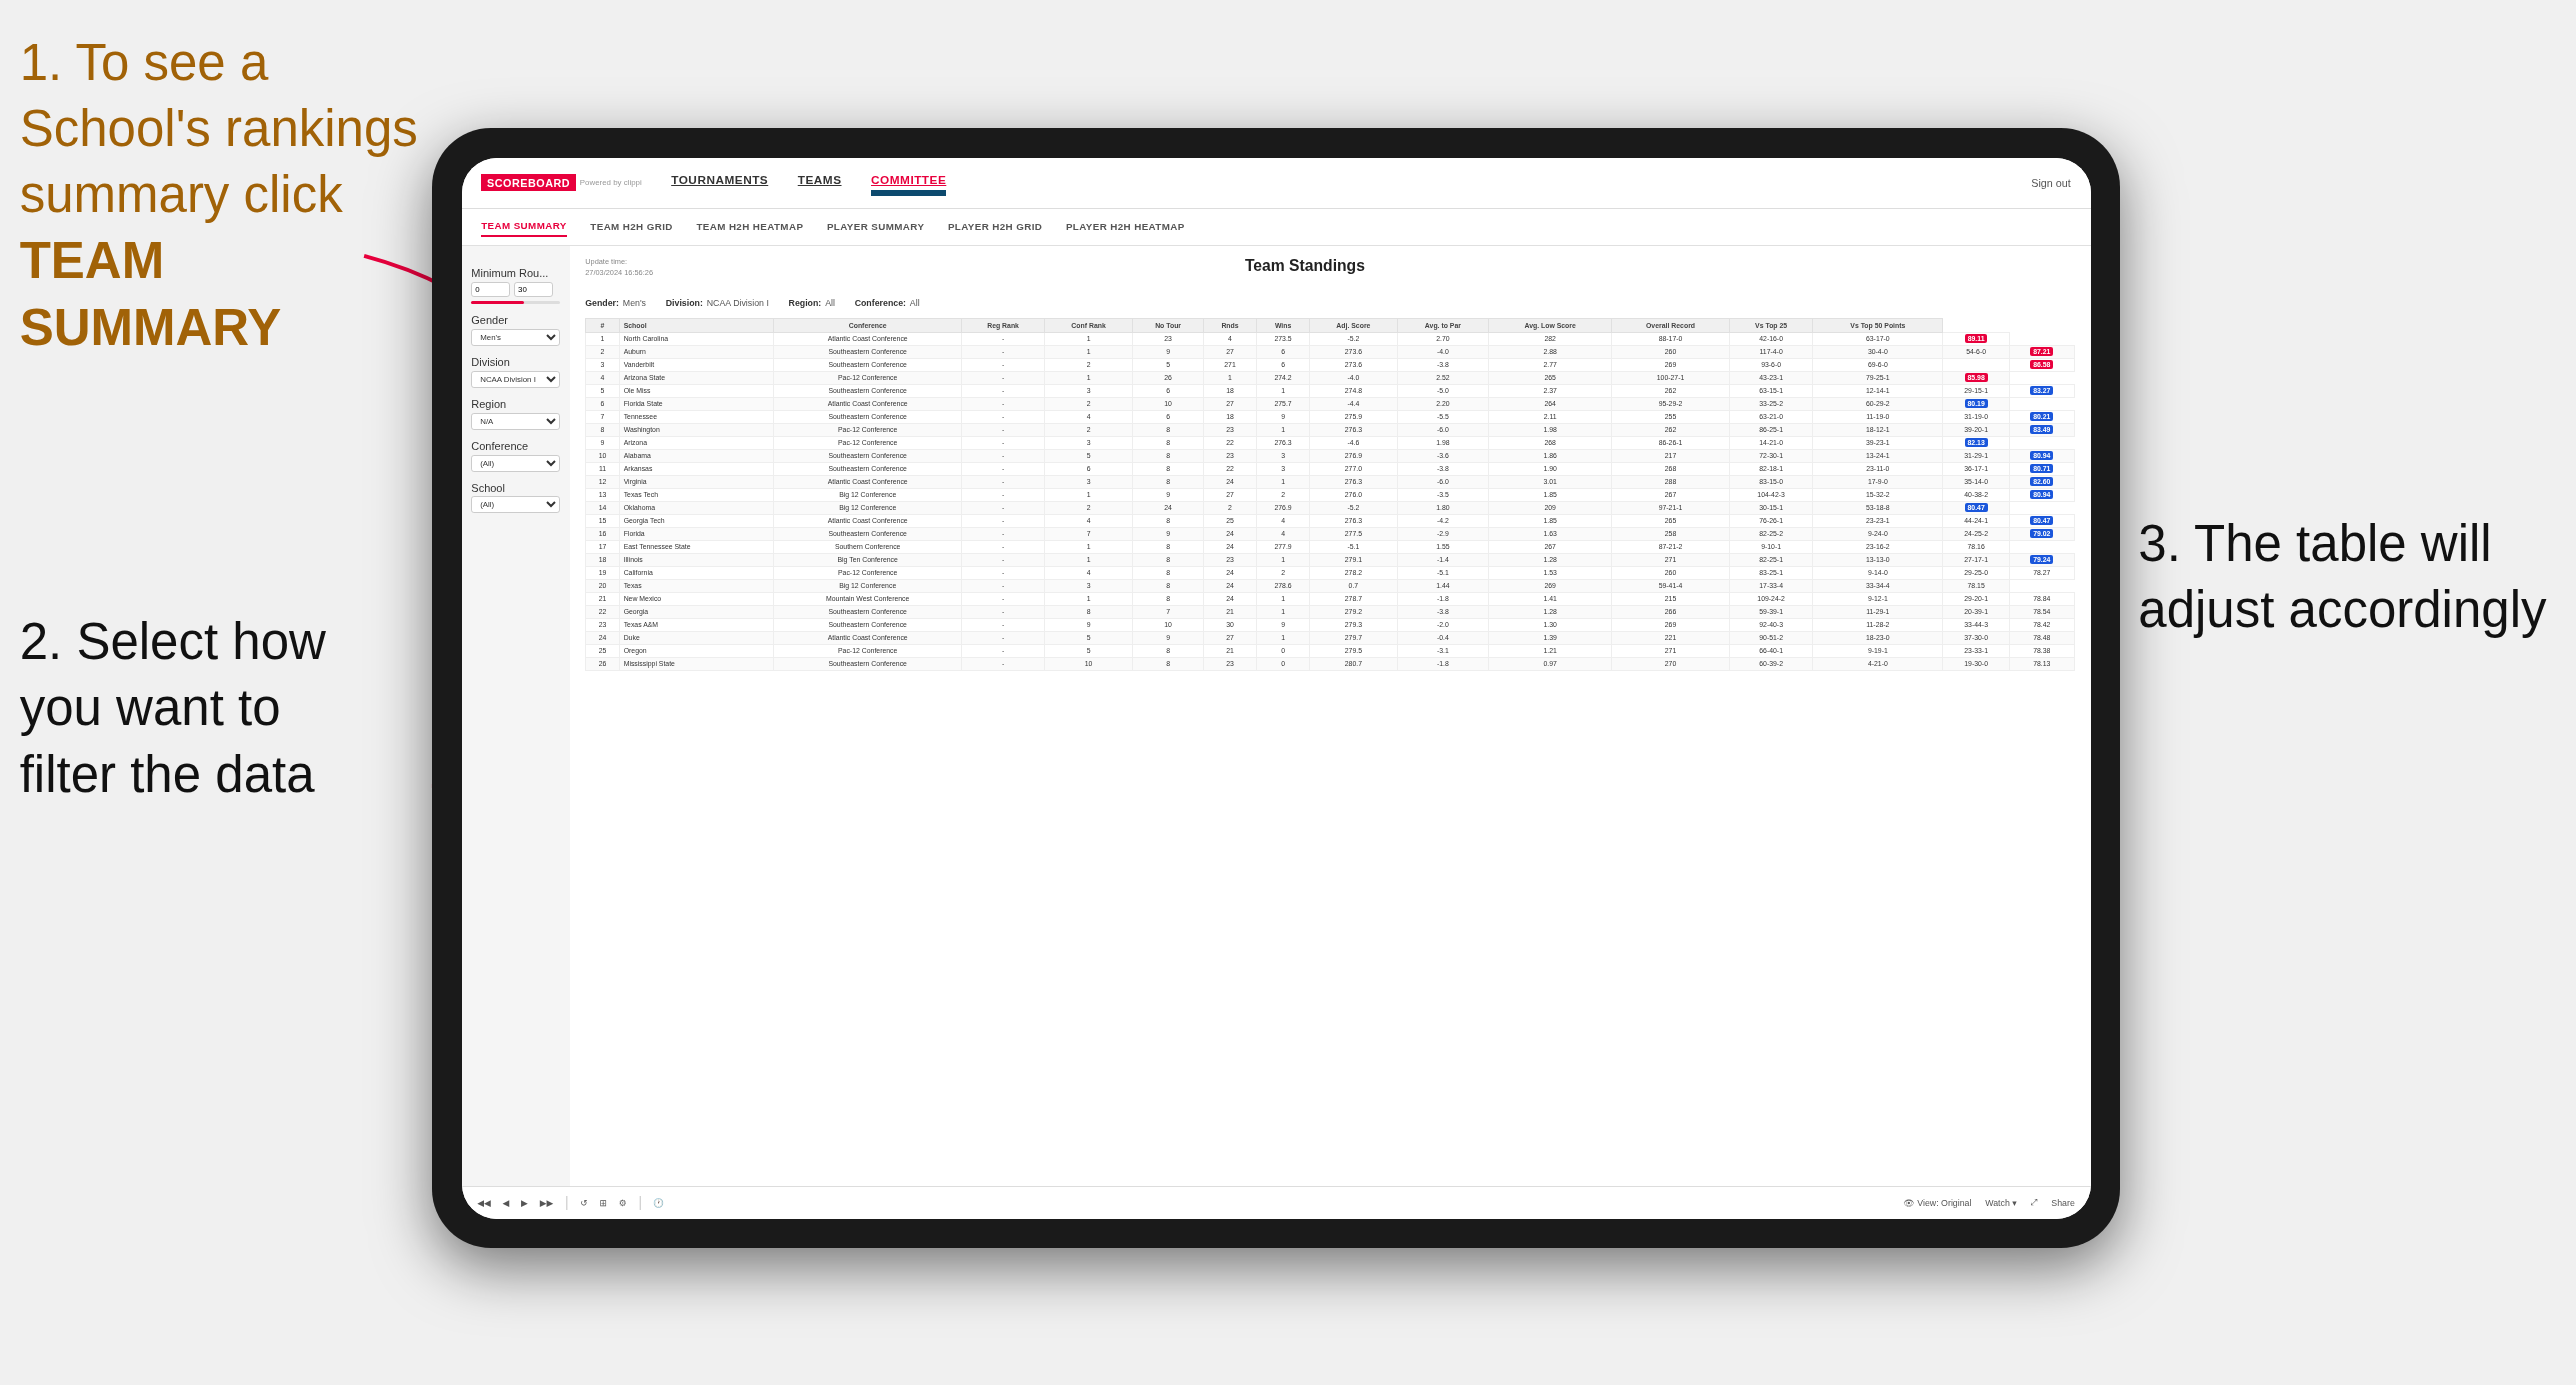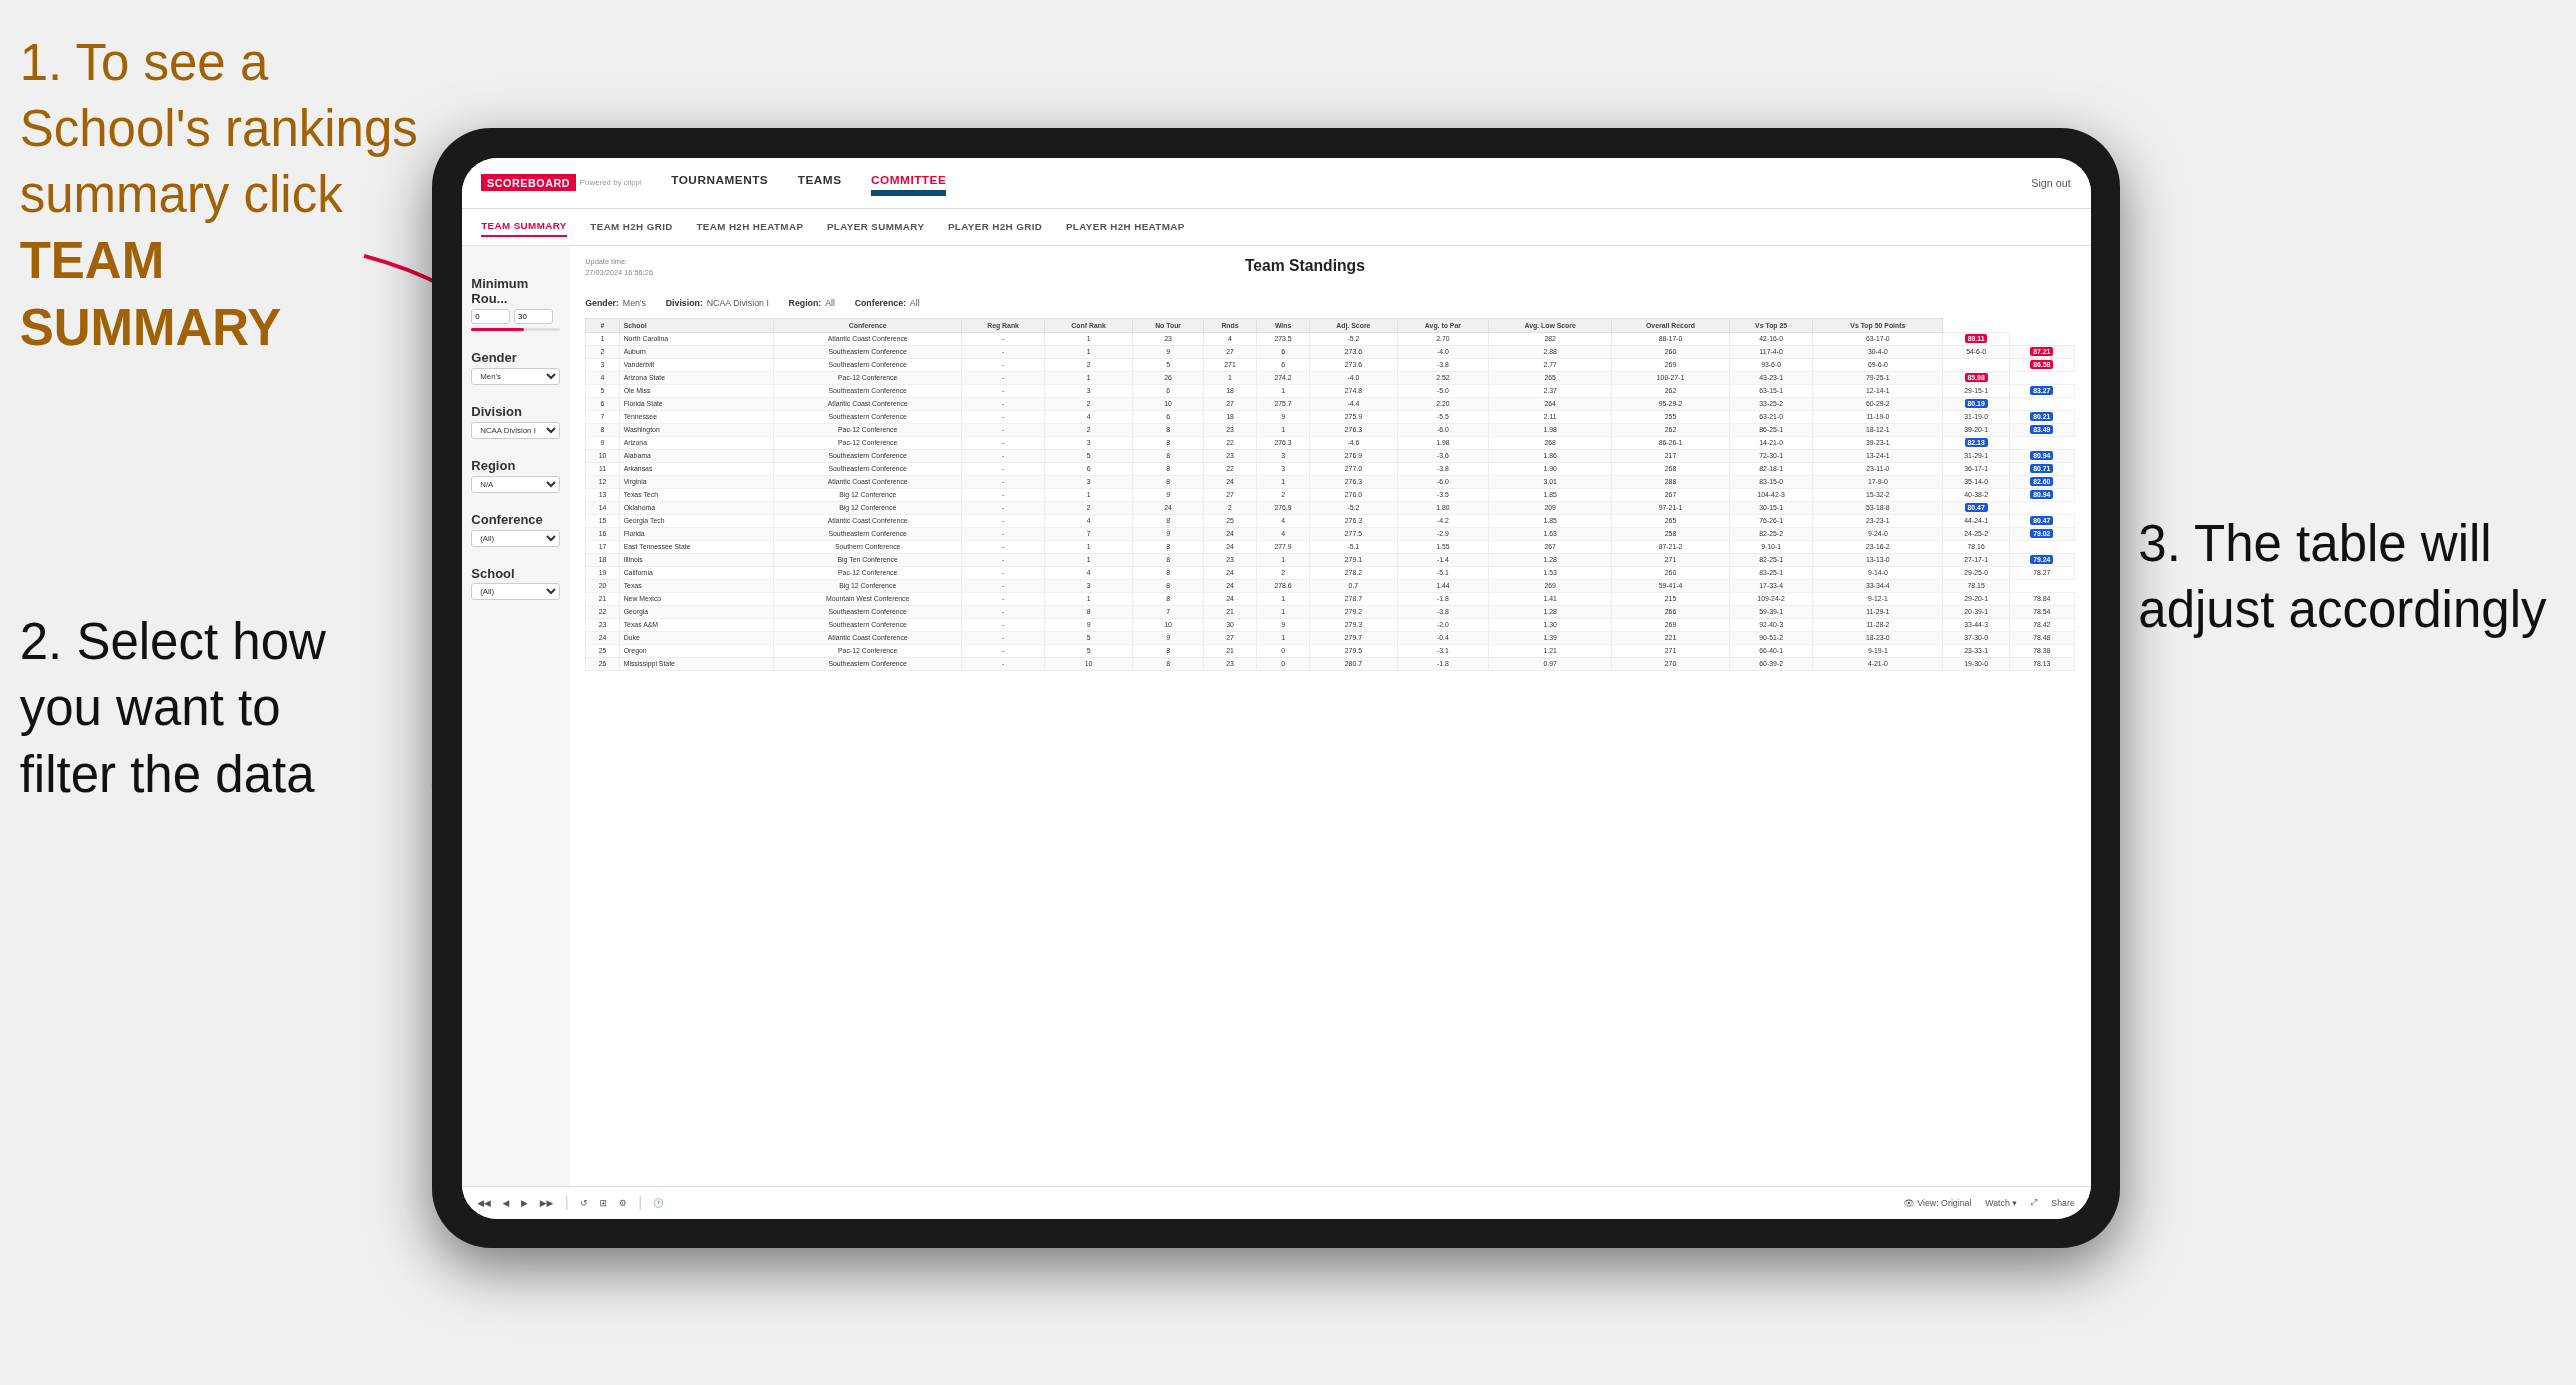--- a/index.html
+++ b/index.html
@@ -124,20 +124,21 @@
     }
 
     .nav-link {
       font-size: 11.8px;
       color: #333;
       text-transform: uppercase;
       font-weight: 600;
       letter-spacing: 0.5px;
       cursor: pointer;
       padding: 3.9px 0;
+      text-decoration: underline;
     }
 
     .nav-link.active {
       color: #e8003d;
       border-bottom: 6px solid #0c4a6e;
     }
 
     .sign-out {
       font-size: 10.8px;
       color: #555;
@@ -183,24 +184,24 @@
     .sidebar-filters {
       width: 108px;
       background: #f5f5f5;
       padding: 11.8px 9.8px;
       flex-shrink: 0;
       font-size: 8.8px;
       overflow-y: auto;
     }
 
     .filter-label {
-      font-size: 13px;
-      font-weight: 700;
+      font-size: 11px;
+      font-weight: 400;
       color: #333;
-      margin-top: 19px;
+      margin-top: 10px;
       margin-bottom: 2.9px;
     }
 
     .filter-select {
       width: 100%;
       font-size: 7.9px;
       padding: 2px 3.9px;
       border: 1px solid #ccc;
       border-radius: 2.9px;
       background: #fff;

